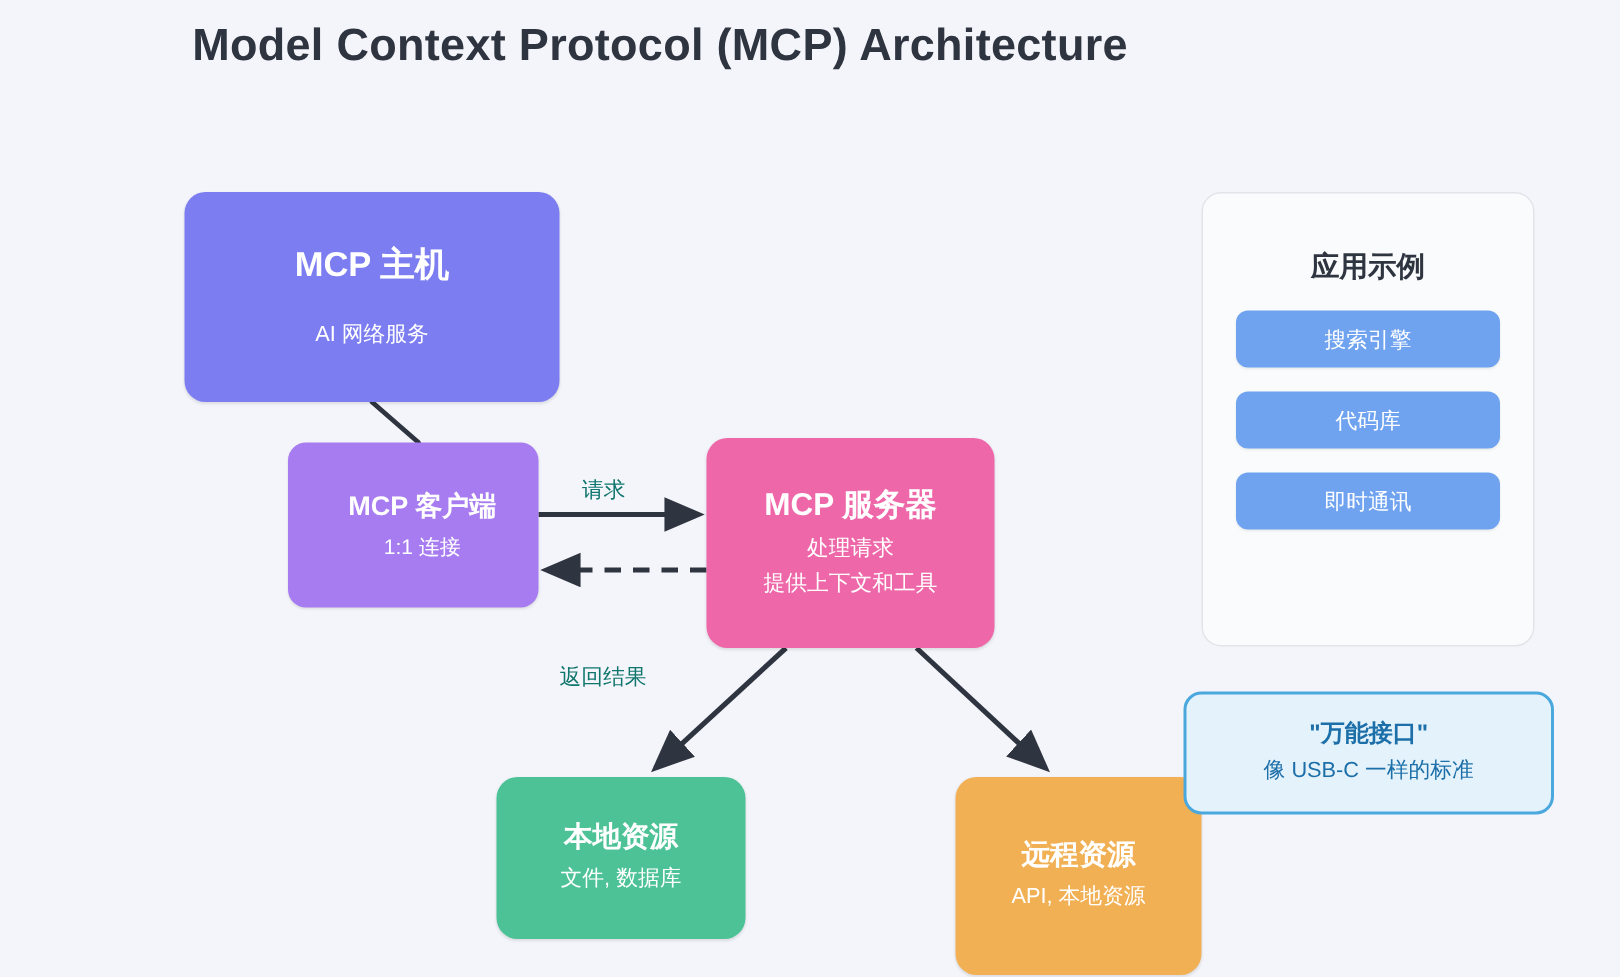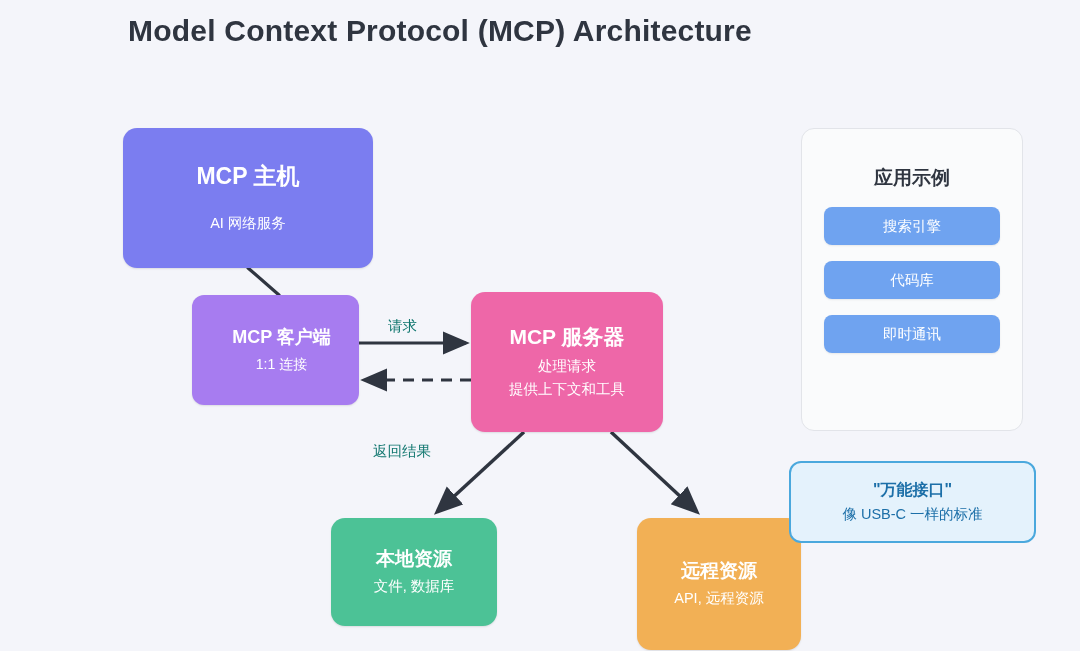--- a/index.html
+++ b/index.html
@@ -123,21 +123,21 @@
     <div class="t3">提供上下文和工具</div>
   </div>
 
   <div class="node" id="local">
     <div class="t1">本地资源</div>
     <div class="t2">文件, 数据库</div>
   </div>
 
   <div class="node" id="remote">
     <div class="t1">远程资源</div>
-    <div class="t2">API, 远程资源</div>
+    <div class="t2">API, 本地资源</div>
   </div>
 
   <div class="edge-label" id="label-request">请求</div>
   <div class="edge-label" id="label-response">返回结果</div>
 
   <div class="panel">
     <div class="panel-title">应用示例</div>
     <div class="chip">
       <span>搜索引擎</span>
     </div>

